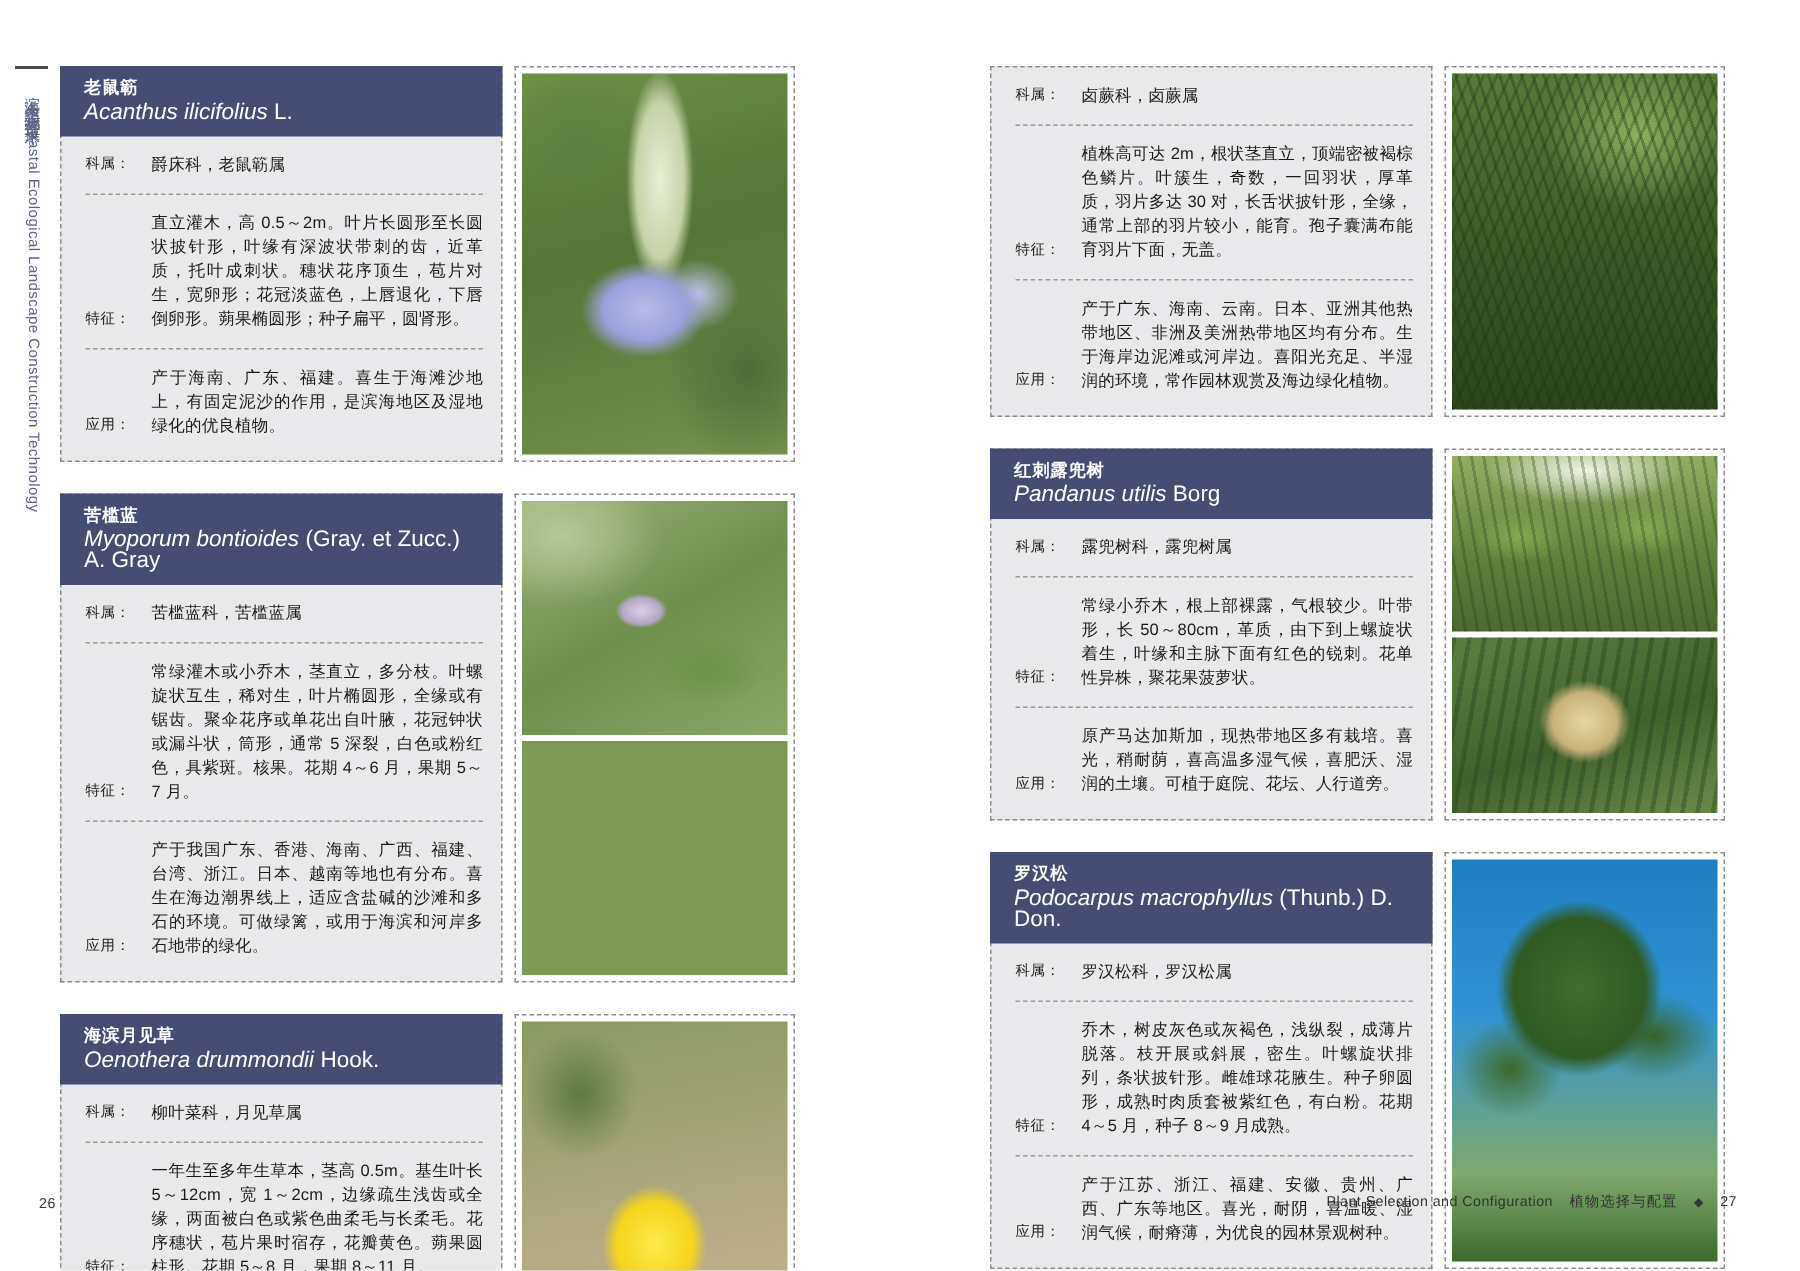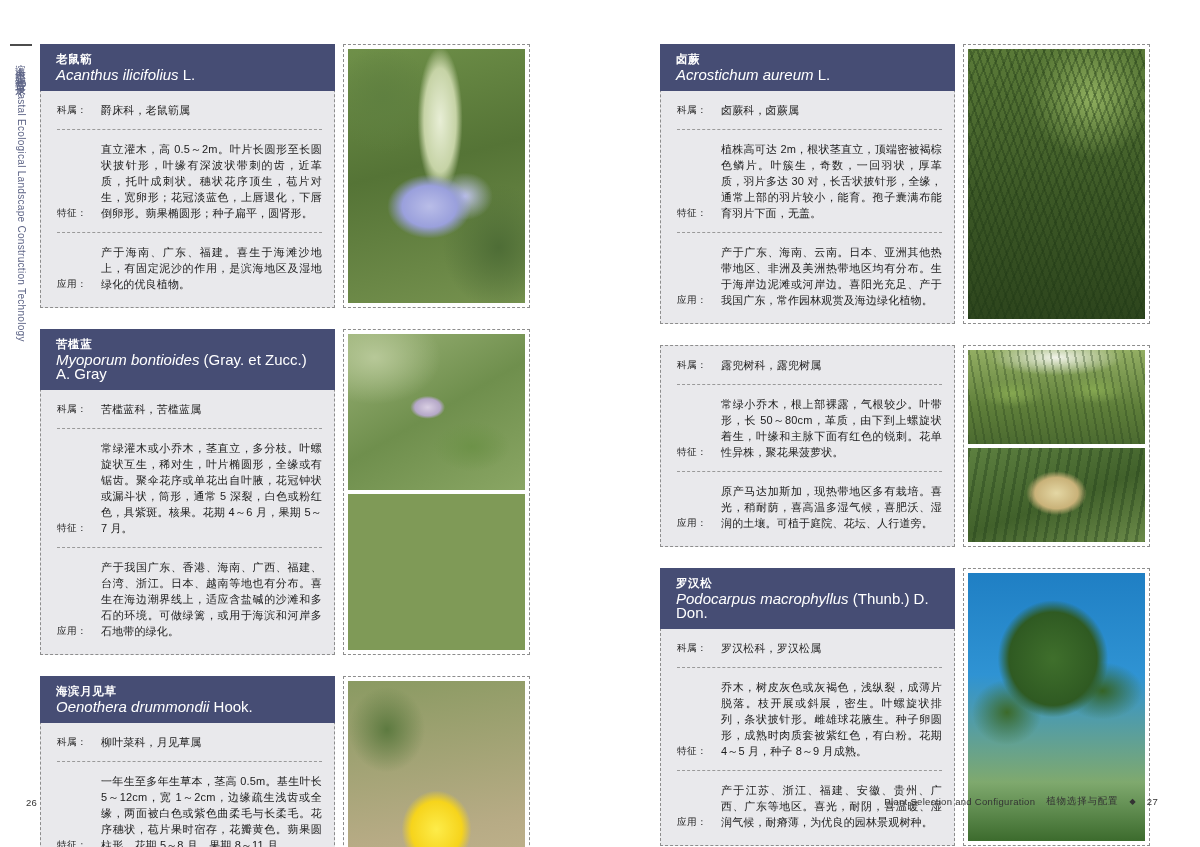--- a/index.html
+++ b/index.html
@@ -359,48 +359,48 @@
 
     </div>
     <div class="folio" id="folio-left">26</div>
   </div>
 
   <div class="page right">
     <div class="cards">
 
       <div class="card">
         <div class="text-col">
+          <div class="card-body">
+            <div class="row">
+              <div class="lbl">科属：</div>
+              <div class="val">卤蕨科，卤蕨属</div>
+            </div>
+            <div class="row">
+              <div class="lbl">特征：</div>
+              <div class="val">植株高可达 2m，根状茎直立，顶端密被褐棕色鳞片。叶簇生，奇数，一回羽状，厚革质，羽片多达 30 对，长舌状披针形，全缘，通常上部的羽片较小，能育。孢子囊满布能育羽片下面，无盖。</div>
+            </div>
+            <div class="row grow">
+              <div class="lbl">应用：</div>
+              <div class="val">产于广东、海南、云南。日本、亚洲其他热带地区、非洲及美洲热带地区均有分布。生于海岸边泥滩或河岸边。喜阳光充足、半湿润的环境，常作园林观赏及海边绿化植物。</div>
+            </div>
+          </div>
+        </div>
+        <div class="media-col">
+          <div class="photo ph-acrostichum">
+              <div class="layer"></div>
+            </div>
+        </div>
+      </div>
+
+      <div class="card">
+        <div class="text-col">
           <div class="card-header">
-            <div class="cn-name">卤蕨</div>
-            <div class="sci-name"><span class="ital">Acrostichum aureum</span> <span>L.</span></div>
-          </div>
-          <div class="card-body">
-            <div class="row">
-              <div class="lbl">科属：</div>
-              <div class="val">卤蕨科，卤蕨属</div>
-            </div>
-            <div class="row">
-              <div class="lbl">特征：</div>
-              <div class="val">植株高可达 2m，根状茎直立，顶端密被褐棕色鳞片。叶簇生，奇数，一回羽状，厚革质，羽片多达 30 对，长舌状披针形，全缘，通常上部的羽片较小，能育。孢子囊满布能育羽片下面，无盖。</div>
-            </div>
-            <div class="row grow">
-              <div class="lbl">应用：</div>
-              <div class="val">产于广东、海南、云南。日本、亚洲其他热带地区、非洲及美洲热带地区均有分布。生于海岸边泥滩或河岸边。喜阳光充足、产于我国广东，常作园林观赏及海边绿化植物。</div>
-            </div>
-          </div>
-        </div>
-        <div class="media-col">
-          <div class="photo ph-acrostichum">
-              <div class="layer"></div>
-            </div>
-        </div>
-      </div>
-
-      <div class="card">
-        <div class="text-col">
+            <div class="cn-name">红刺露兜树</div>
+            <div class="sci-name"><span class="ital">Pandanus utilis</span> <span>Borg</span></div>
+          </div>
           <div class="card-body">
             <div class="row">
               <div class="lbl">科属：</div>
               <div class="val">露兜树科，露兜树属</div>
             </div>
             <div class="row">
               <div class="lbl">特征：</div>
               <div class="val">常绿小乔木，根上部裸露，气根较少。叶带形，长 50～80cm，革质，由下到上螺旋状着生，叶缘和主脉下面有红色的锐刺。花单性异株，聚花果菠萝状。</div>
             </div>
             <div class="row grow">

